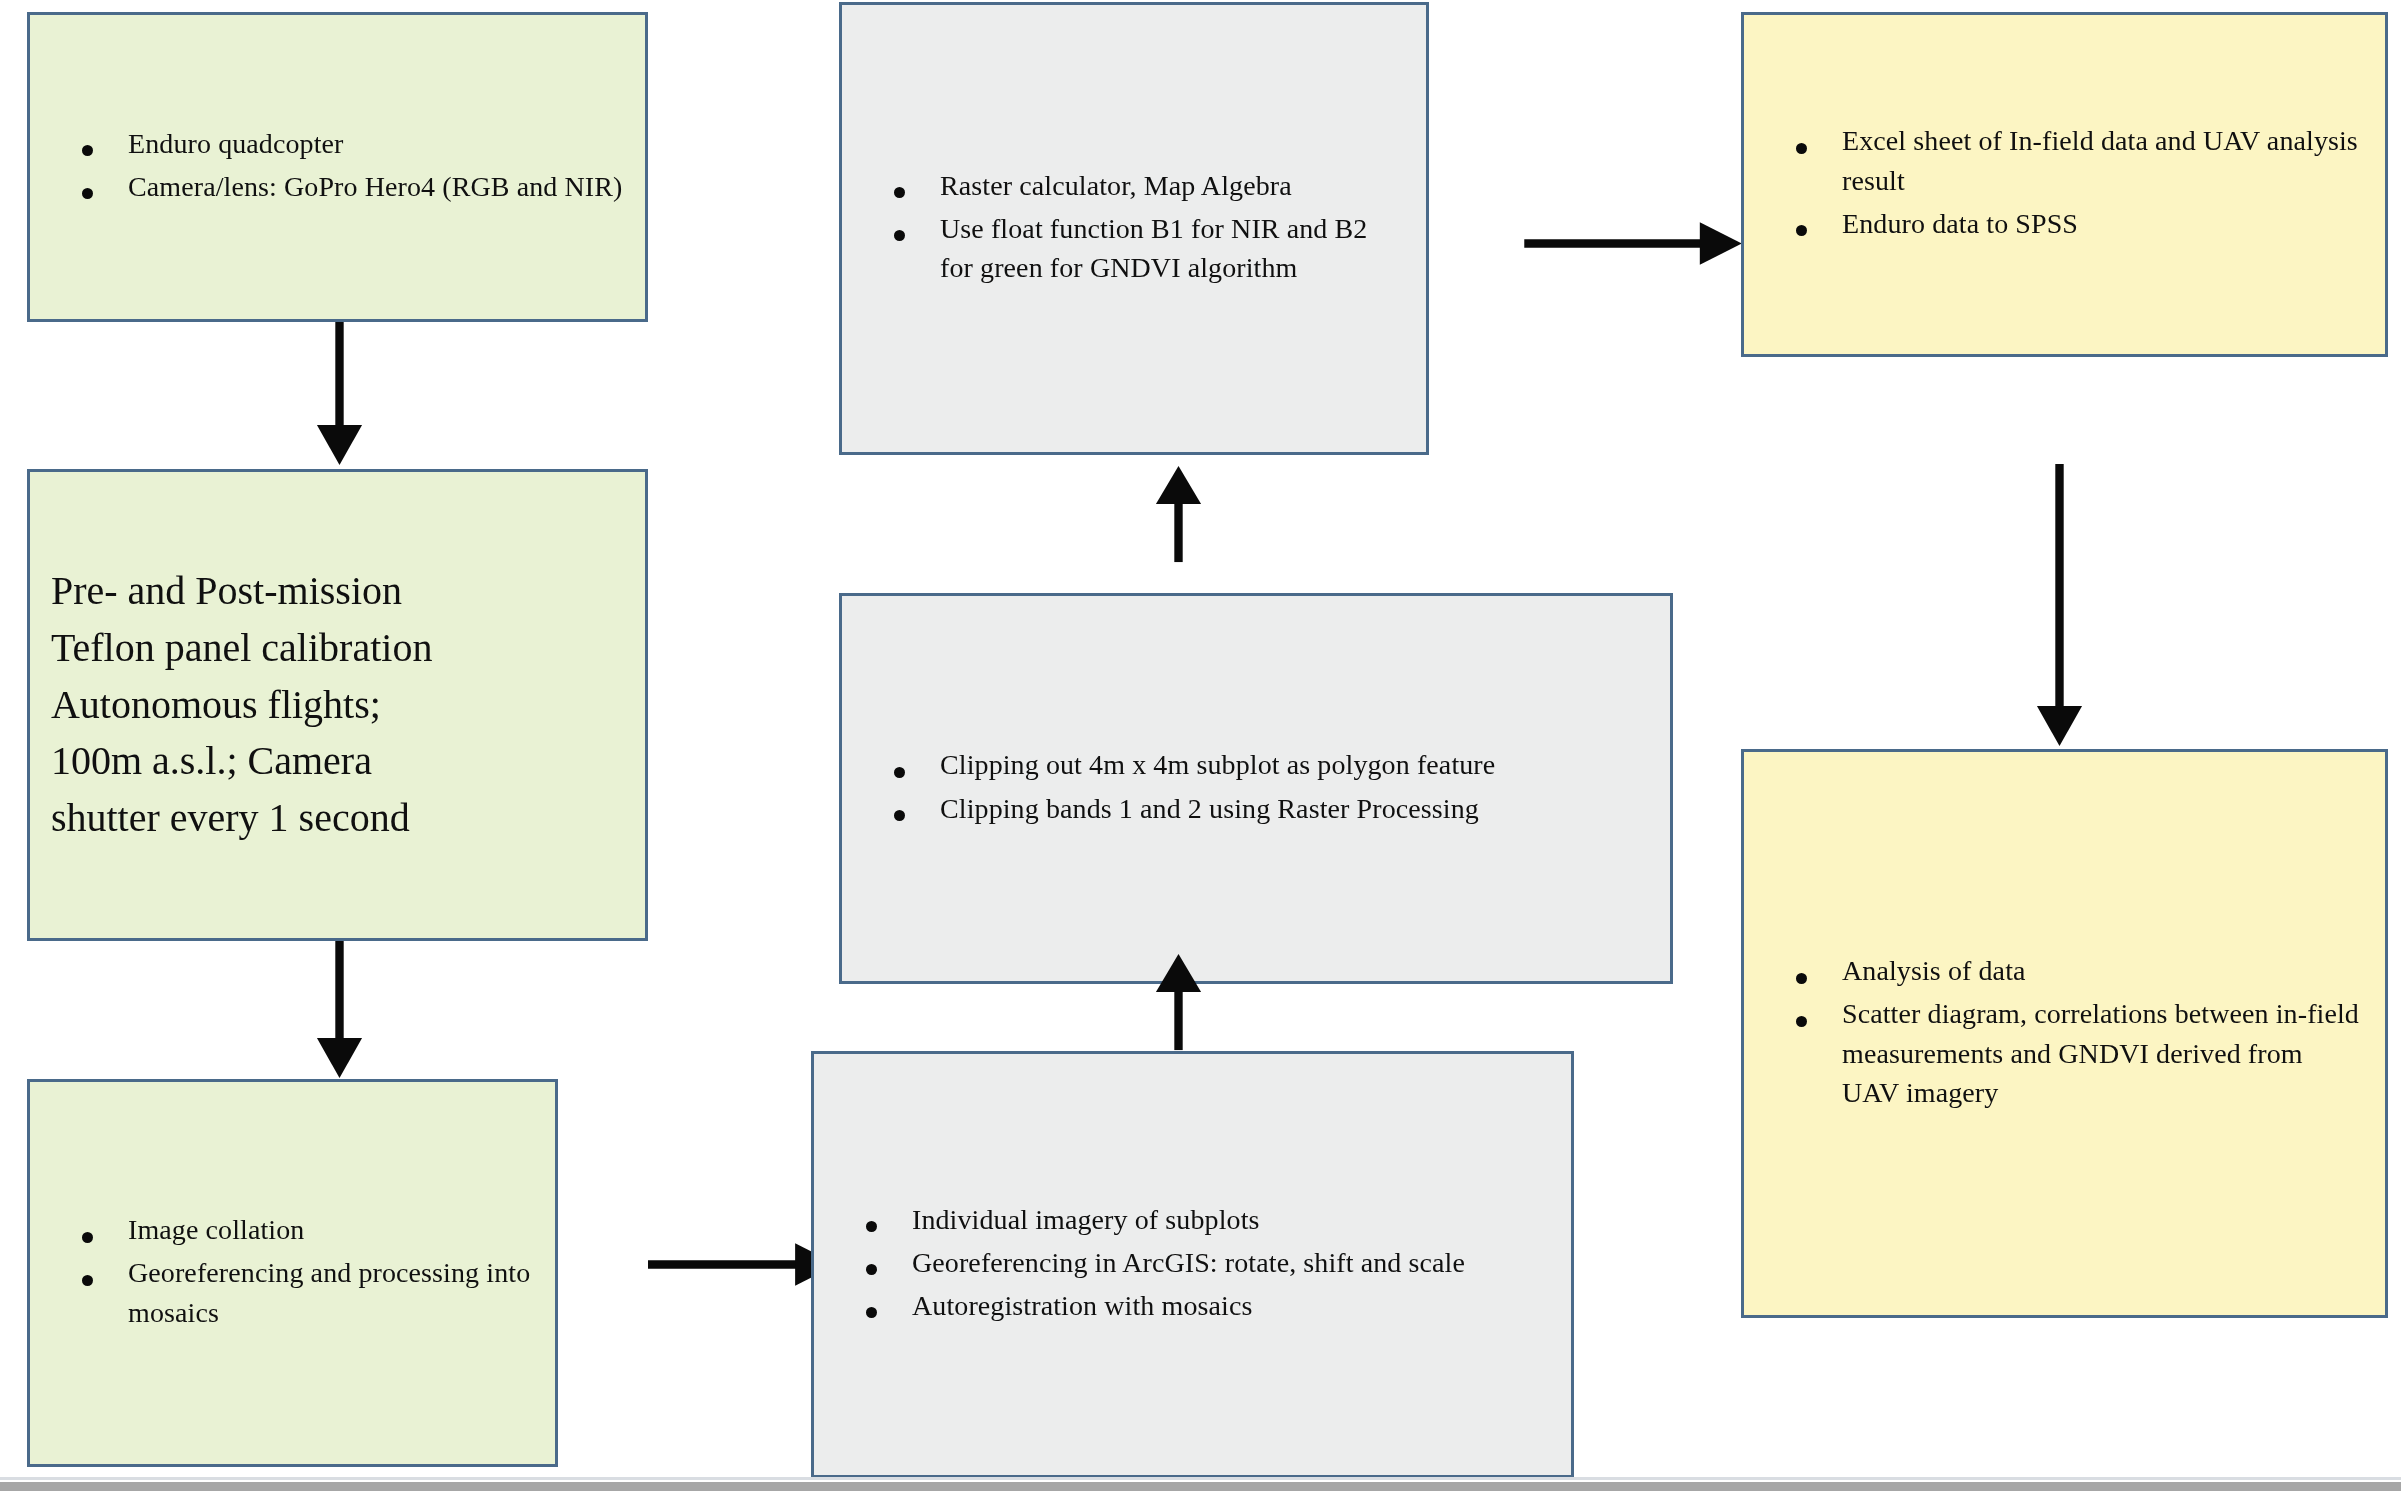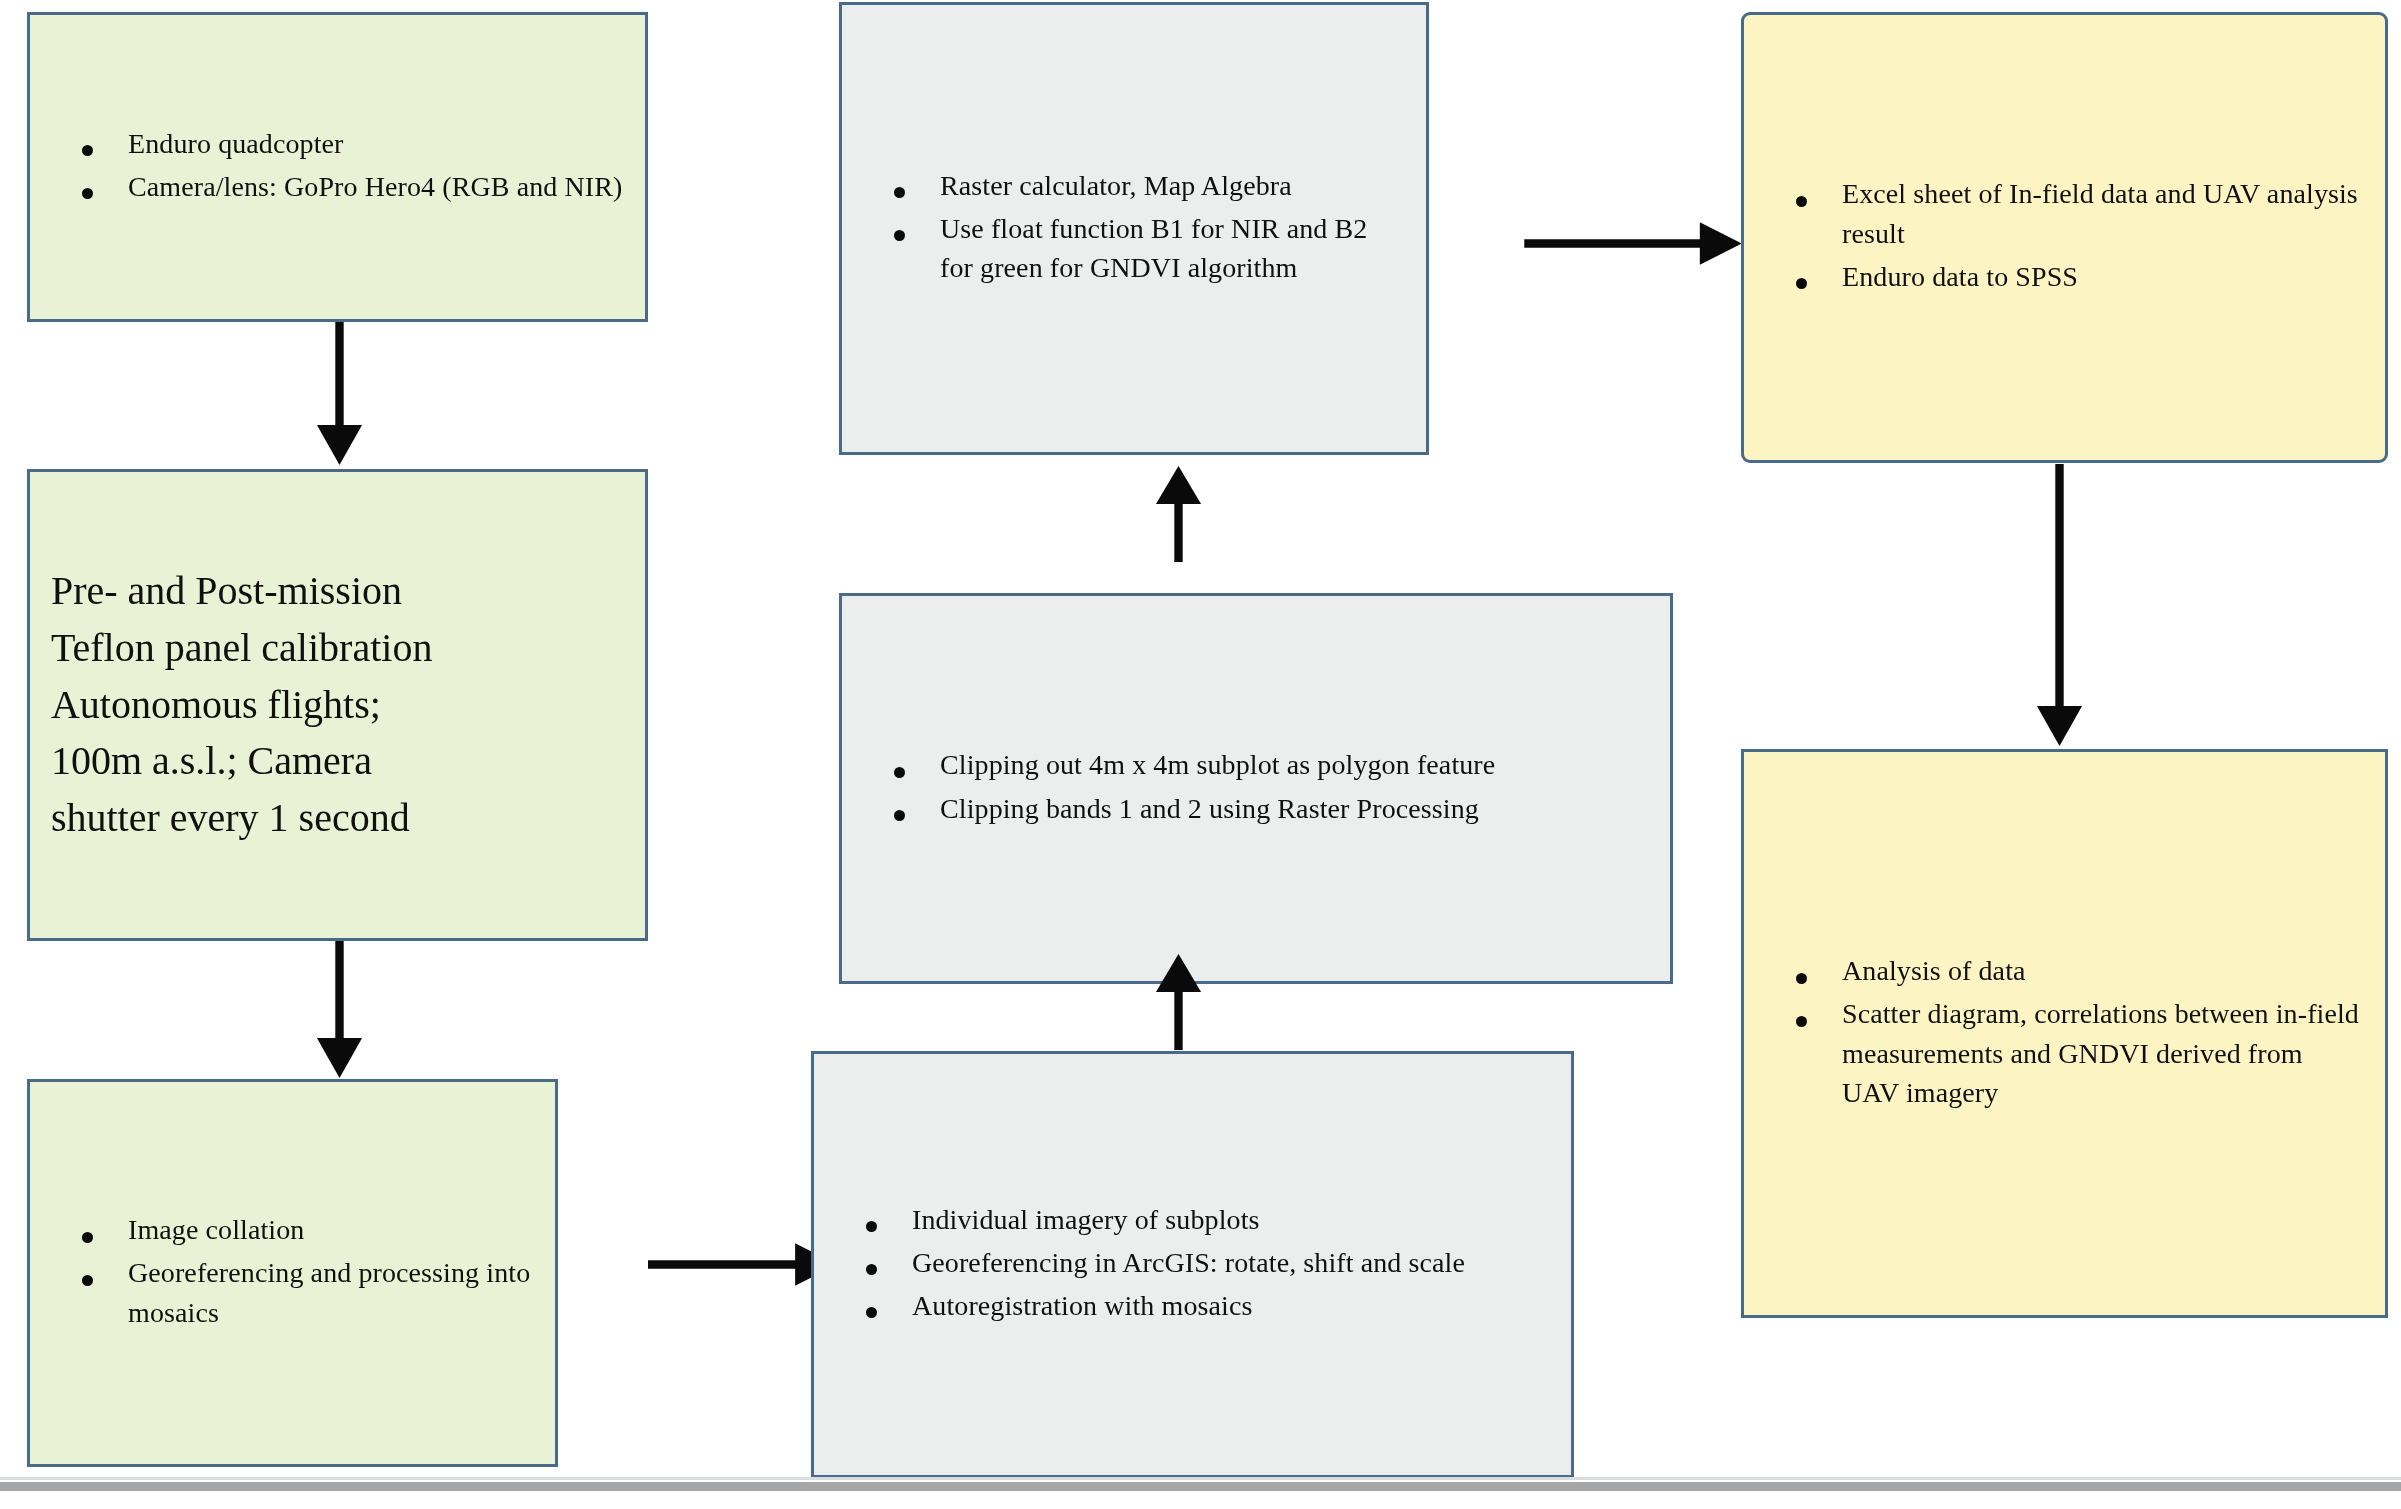--- a/index.html
+++ b/index.html
@@ -169,21 +169,21 @@
     </ul>
   </div>
 
   <div class="arrow" style="left:1524px; top:208px;">
     <svg width="220" height="71" viewBox="0 0 340 110">
       <line x1="0" y1="55" x2="286" y2="55" stroke="#0a0a0a" stroke-width="13"></line>
       <polygon points="337,55 272,22 272,88" fill="#0a0a0a"></polygon>
     </svg>
   </div>
 
-  <div class="box yellow" style="left:1741px; top:11.6px; width:647px; height:451px;border-radius:9px;">
+  <div class="box yellow" style="left:1741px; top:11.6px; width:647px; height:345px;">
     <ul>
       <li>Excel sheet of In-field data and UAV analysis result</li>
       <li>Enduro data to SPSS</li>
     </ul>
   </div>
 
   <div class="arrow" style="left:2024px; top:464px;">
     <svg width="71" height="284" viewBox="0 0 110 440">
       <line x1="55" y1="0" x2="55" y2="390" stroke="#0a0a0a" stroke-width="13"></line>
       <polygon points="55,437 20,375 90,375" fill="#0a0a0a"></polygon>

